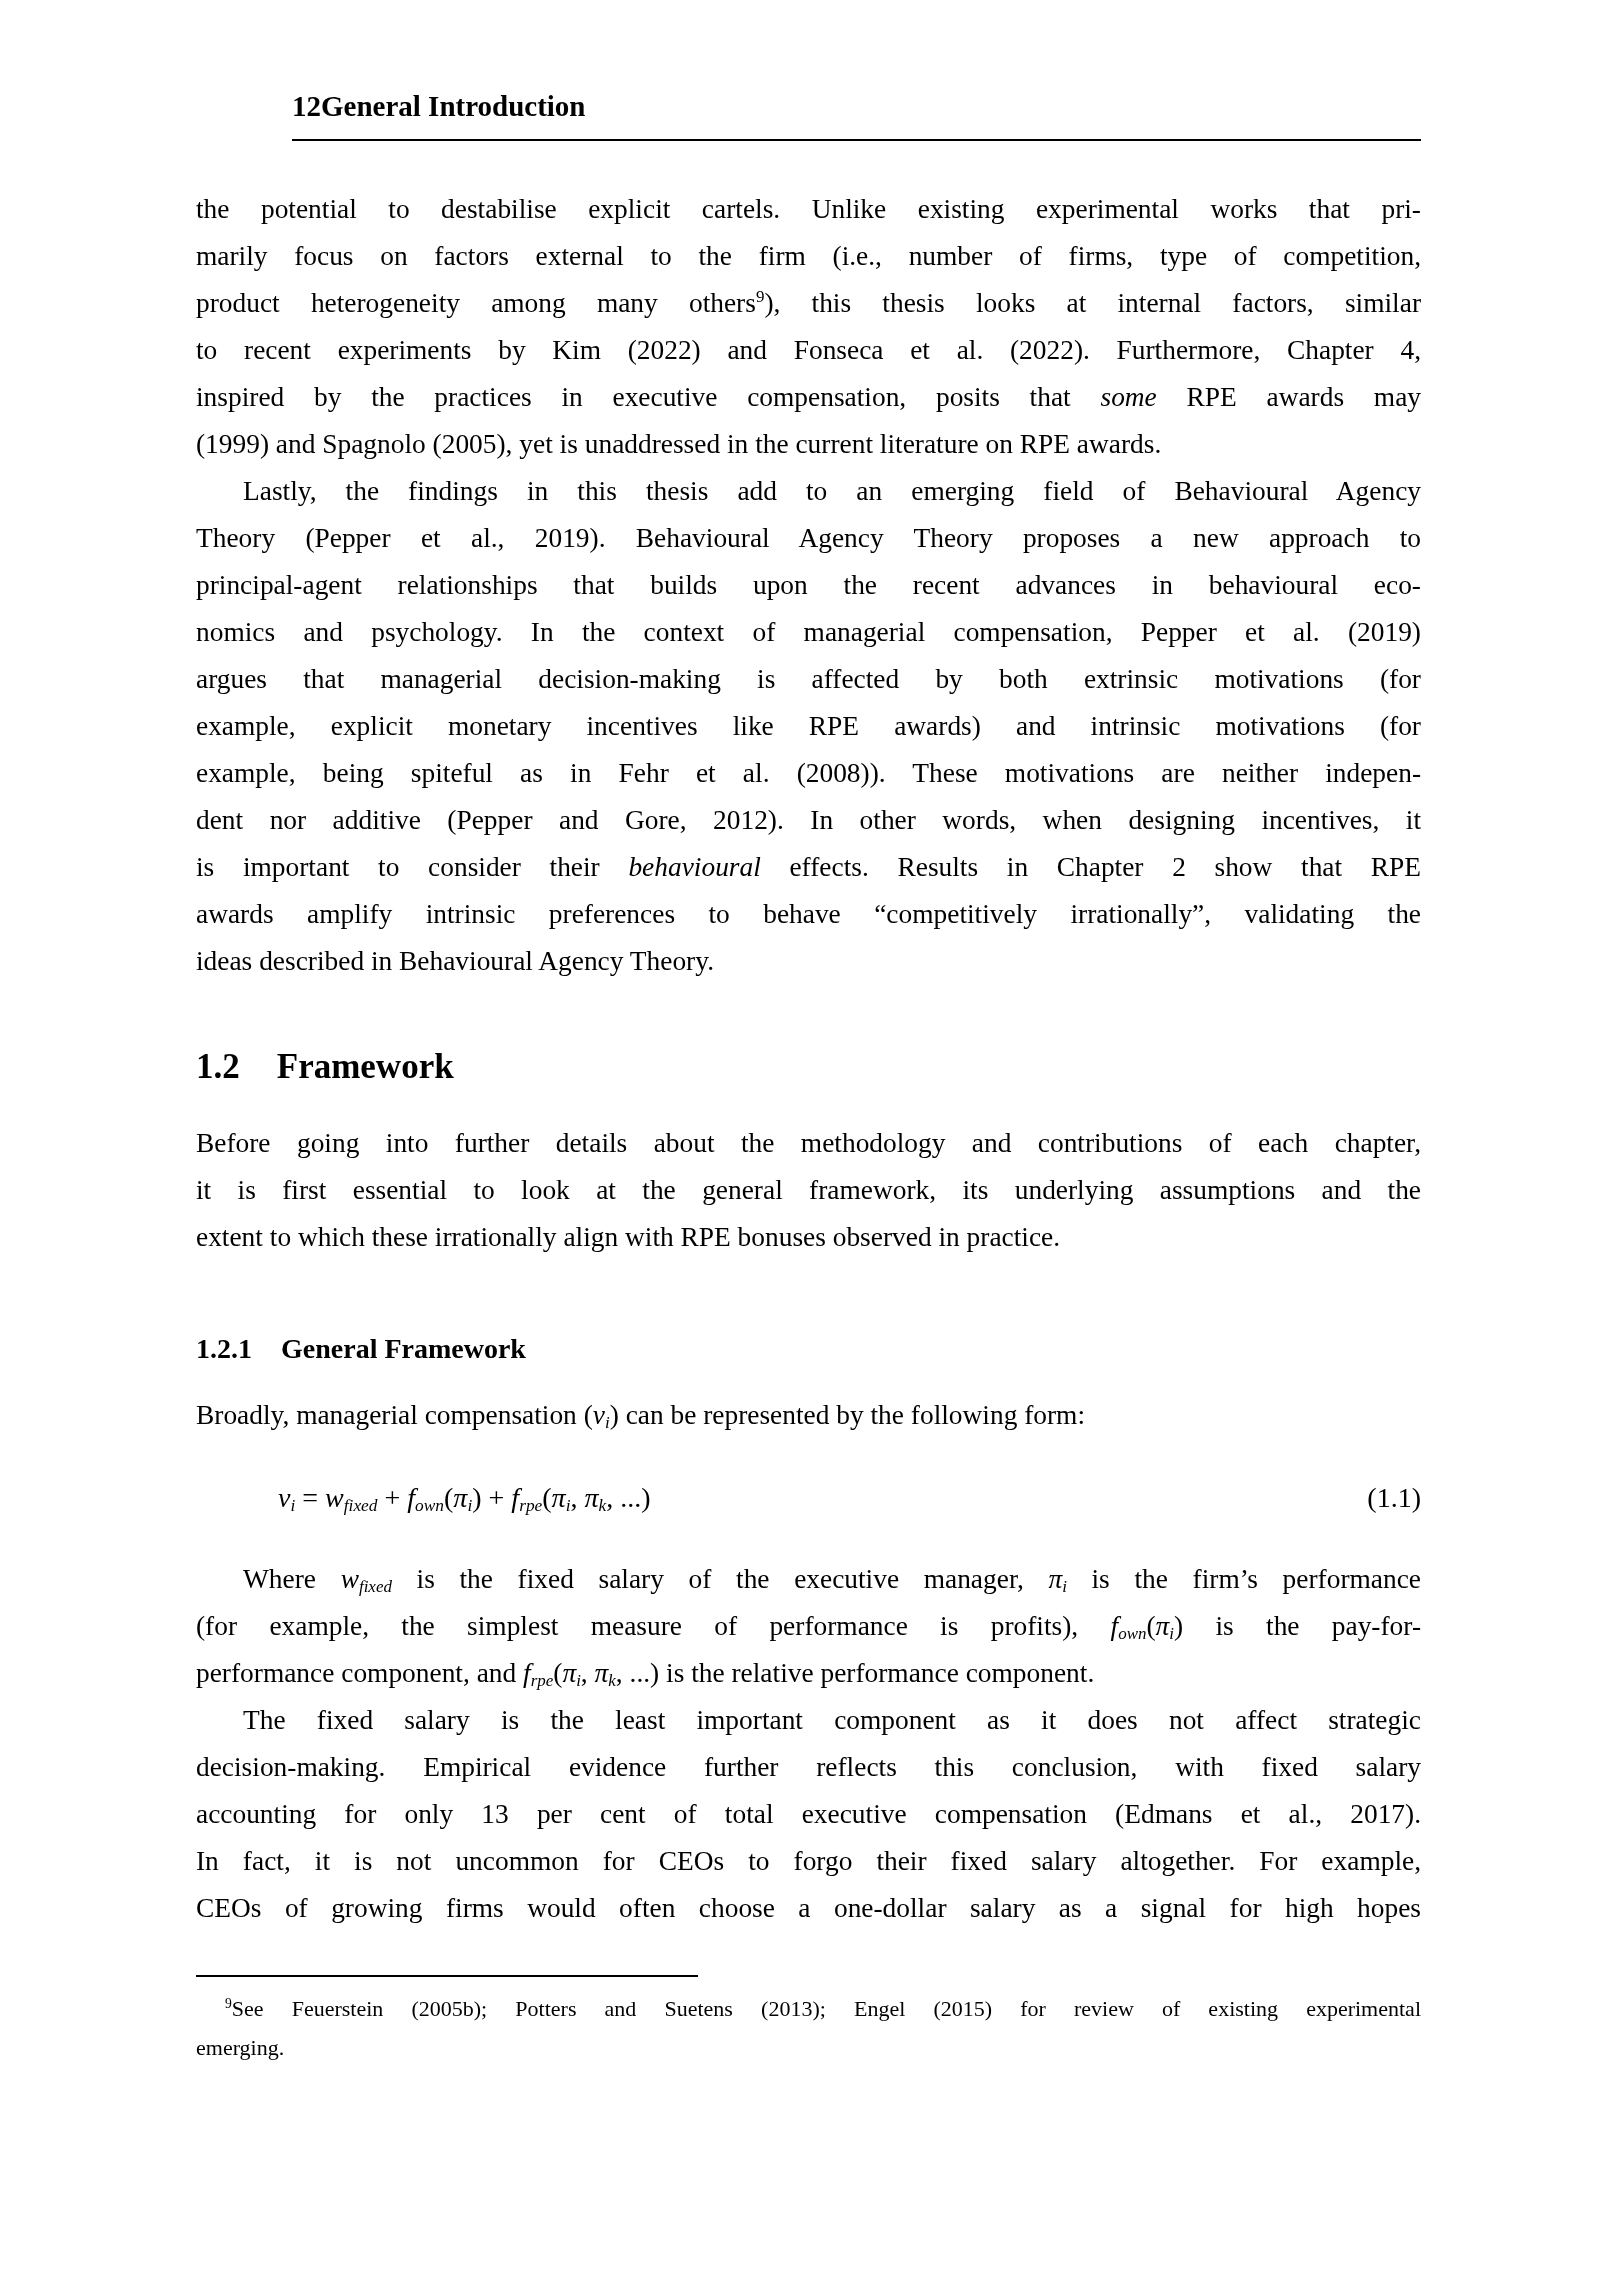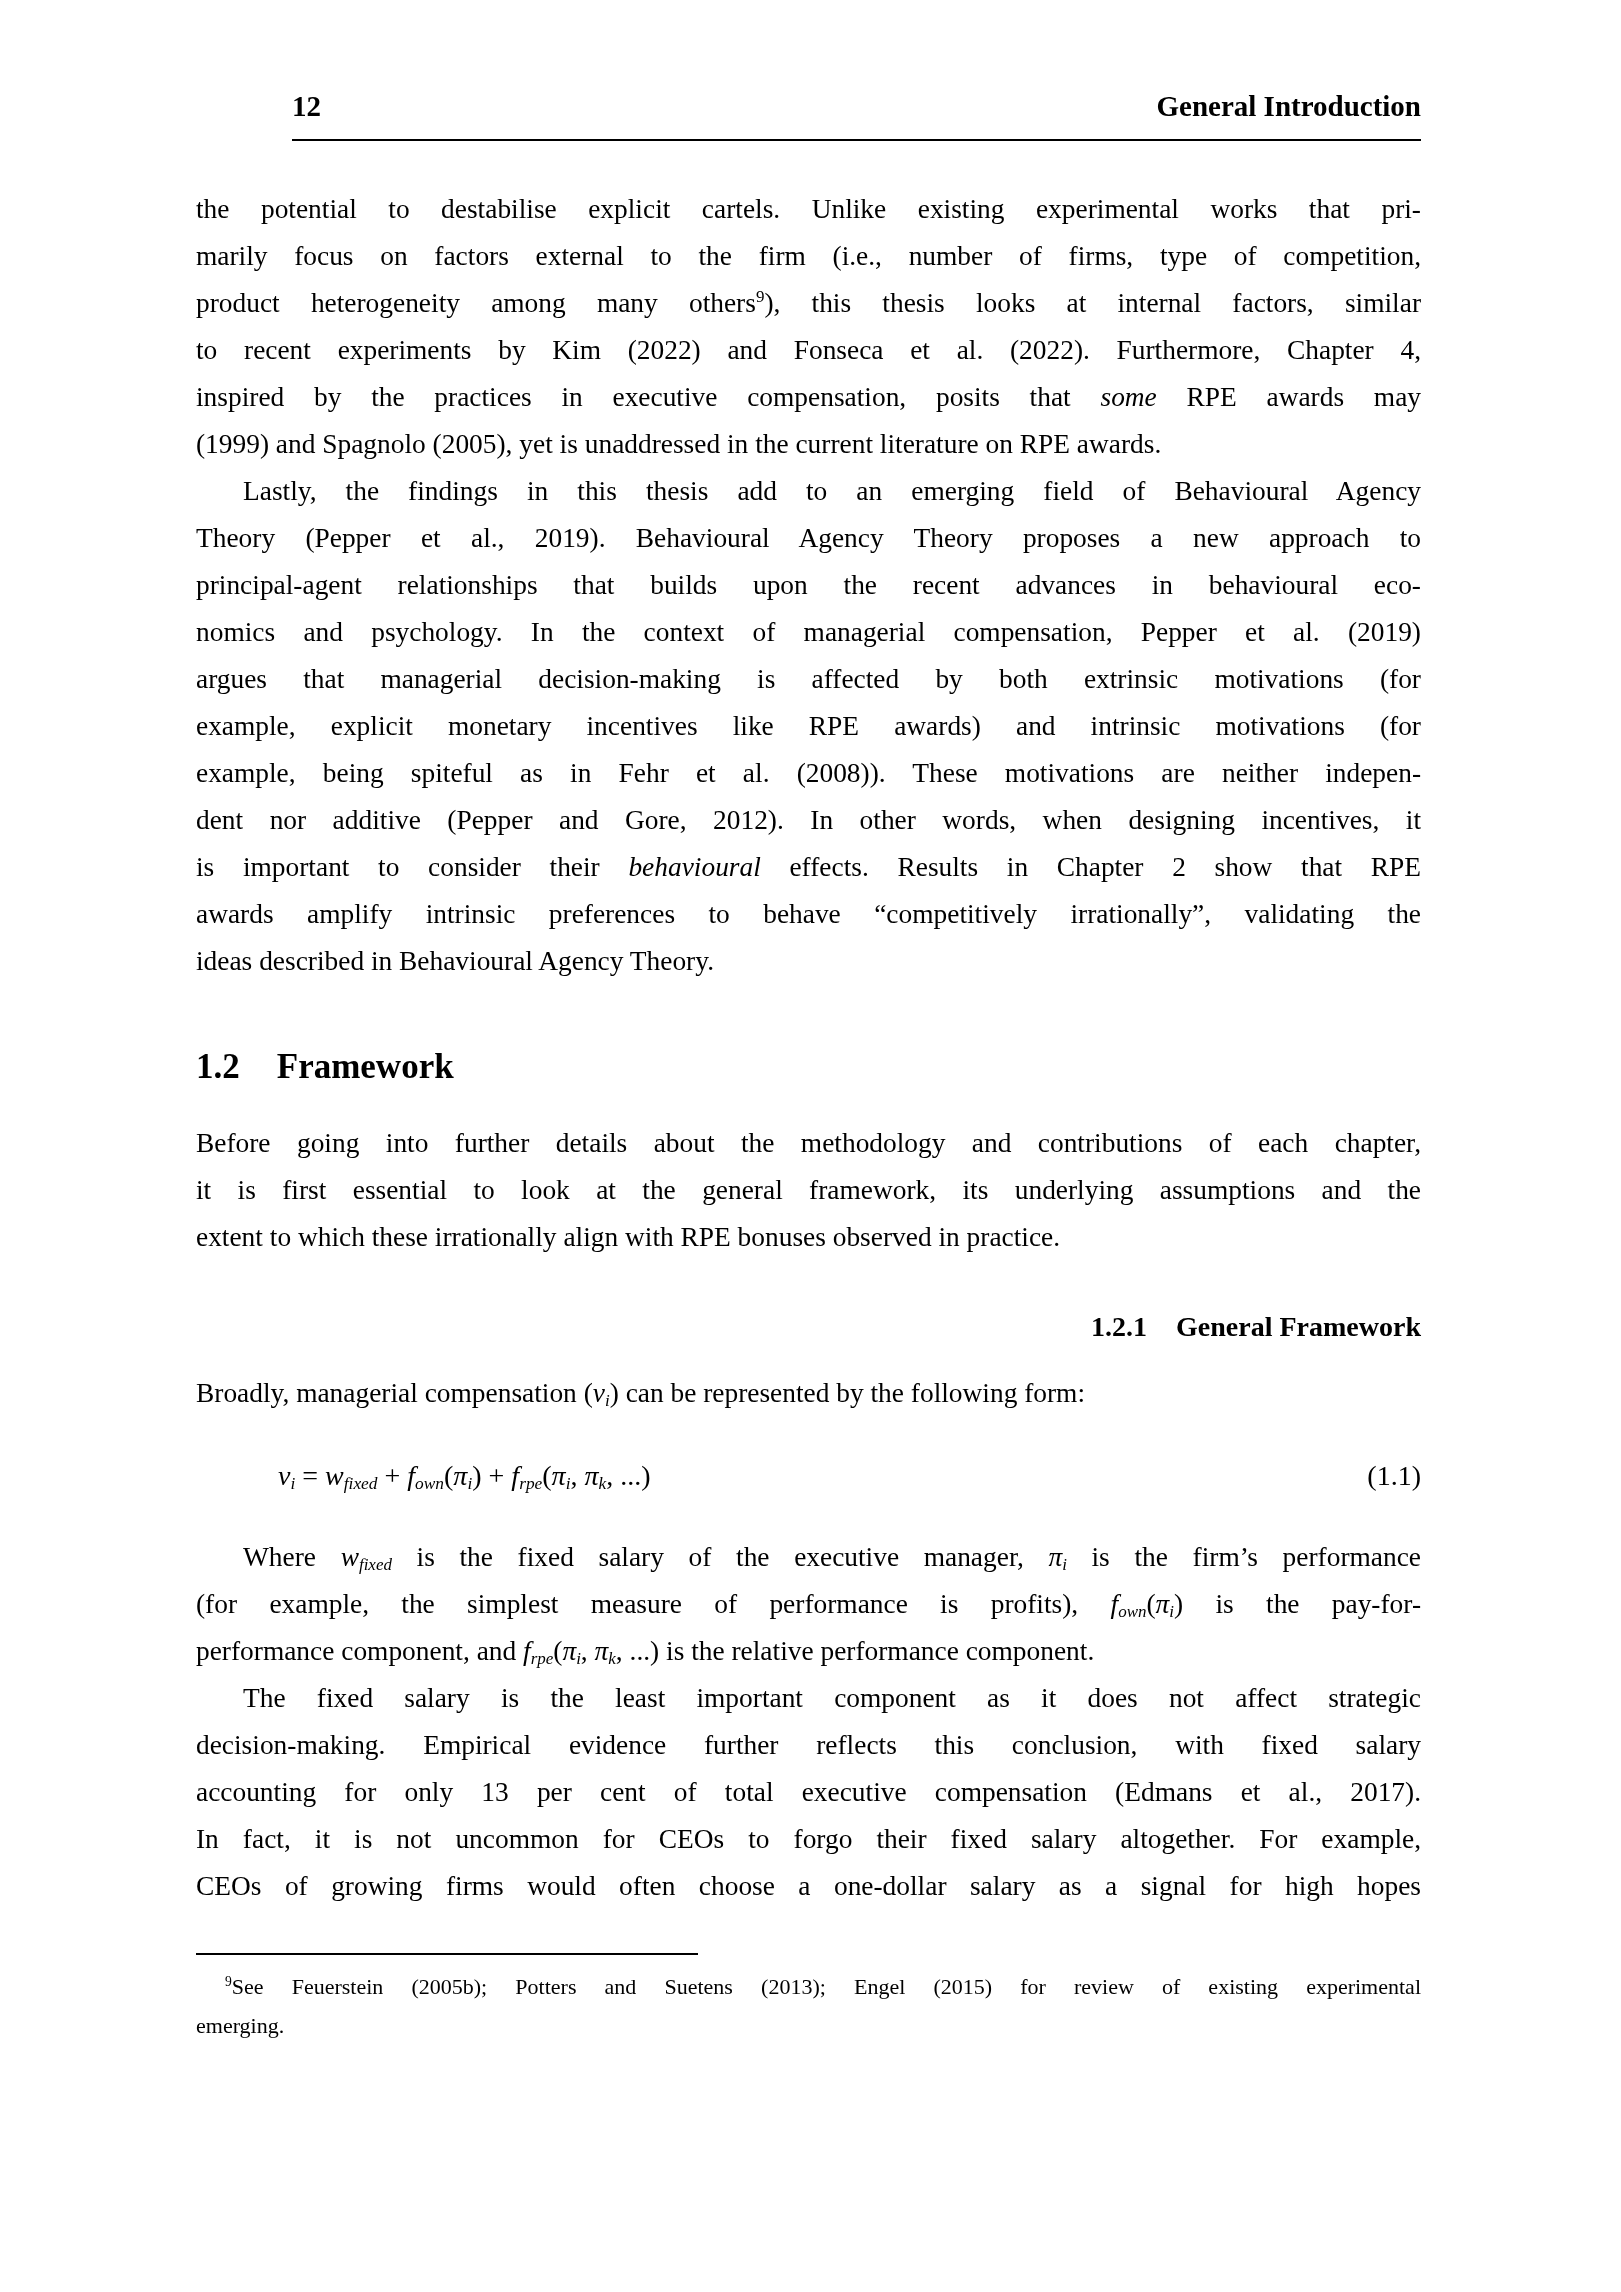--- a/index.html
+++ b/index.html
@@ -12,21 +12,20 @@
     font-family:"Liberation Serif","DejaVu Serif",serif;
     overflow:hidden;
   }
   .margins { padding:0 200px 0 196px; }
 
   
   .running-header {
     margin-top:90px;
     margin-left:96px;
     display:flex;
-    justify-content:space-between;
     align-items:flex-end;
     font-weight:bold;
     font-size:29px;
     line-height:33px;
     padding-bottom:15.7px;
     border-bottom:2px solid #000;
   }
 
   
   .content { margin-top:45px; font-size:27.4px; line-height:47px; }
@@ -38,21 +37,21 @@
   sup { font-size:62%; line-height:0; vertical-align:baseline; position:relative; top:-0.55em; }
   sub { font-size:62%; line-height:0; vertical-align:baseline; position:relative; top:0.22em; }
 
   .h2 {
     font-size:35px; font-weight:bold; line-height:41px;
     margin-top:61px; margin-bottom:33px;
   }
   .h2 .hnum { margin-right:37px; }
   .h3 {
     font-size:28px; font-weight:bold; line-height:33px;
-    margin-top:49px; margin-bottom:27.4px;text-align:right;
+    margin-top:71px; margin-bottom:27.4px;
   }
   .h3 .hnum { margin-right:29px; }
 
   .equation {
     display:flex; align-items:center;
     margin:31px 0; min-height:55px;
     font-size:28px;
   }
   .eq-body { margin-left:82px; }
   .eq-num { margin-left:auto; }

